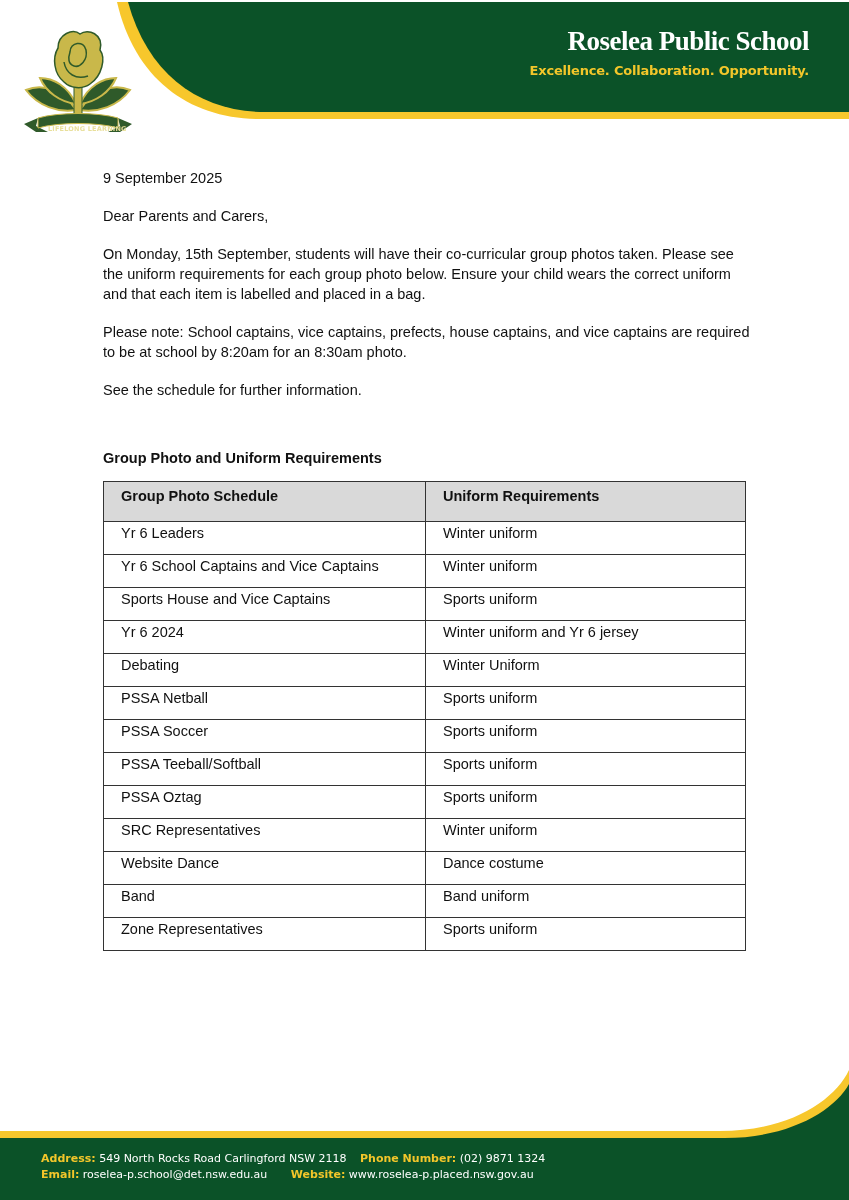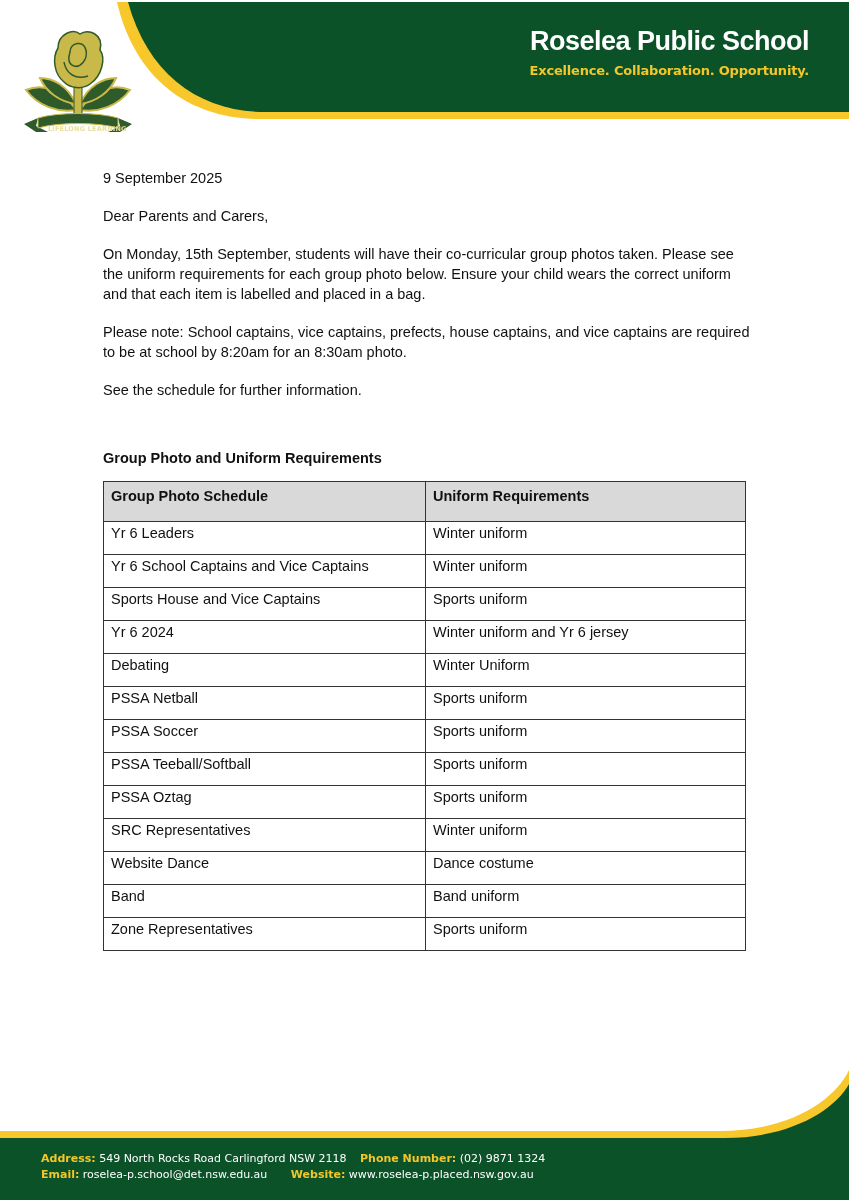--- a/index.html
+++ b/index.html
@@ -4,39 +4,39 @@
   <style>
     html, body { margin: 0; padding: 0; background: #ffffff; }
     body { width: 849px; height: 1200px; position: relative; overflow: hidden;
            font-family: "Liberation Sans", sans-serif; color: #111; }
 
     
     .header { position: absolute; left: 0; top: 0; width: 849px; height: 140px; }
     .header svg.banner { position: absolute; left: 0; top: 0; }
     .logo { position: absolute; left: 18px; top: 28px; width: 120px; height: 108px; }
     .school-name { position: absolute; right: 40px; top: 26px; color: #ffffff;
-                   font-family: Liberation Sans, sans-serif; font-weight: bold;
+                   font-family: Liberation Serif, serif; font-weight: bold;
                    font-size: 27px; letter-spacing: -0.5px; }
     .motto { position: absolute; right: 40px; top: 63px; color: #f3c62a;
              font-family: "DejaVu Sans", sans-serif; font-weight: bold;
              font-size: 13px; letter-spacing: -0.2px; }
 
     
     .content { position: absolute; left: 103px; top: 168px; width: 650px;
                font-size: 14.5px; line-height: 20px; }
     .content p { margin: 0; }
     .date { margin-bottom: 18px !important; }
     .salutation { margin-bottom: 18px !important; }
     .para { margin-bottom: 18px !important; }
     .section-title { position: absolute; left: 103px; top: 450px; font-weight: bold; font-size: 14.5px; }
 
     
     table.schedule { position: absolute; left: 103px; top: 481px; width: 643px;
                      border-collapse: collapse; font-size: 14.5px; }
-    table.schedule th, table.schedule td { border: 1.5px solid #333; padding: 0 7px;
+    table.schedule th, table.schedule td { border: 1.5px solid #333; padding: 0 17px;
                      text-align: left; vertical-align: top; }
     table.schedule th { background: #d9d9d9; height: 40px; padding-top: 6px; font-weight: bold; box-sizing: border-box; }
     table.schedule td { height: 33px; padding-top: 3px; box-sizing: border-box; }
     table.schedule col.c1 { width: 322px; }
 
     
     .footer { position: absolute; left: 0; top: 1060px; width: 697px; height: 140px; }
     .footer svg { position: absolute; left: 0; top: 0; }
     .footer-line { position: absolute; left: 41px; color: #ffffff; font-family: "DejaVu Sans", sans-serif;
                    font-size: 11px; white-space: nowrap; }

